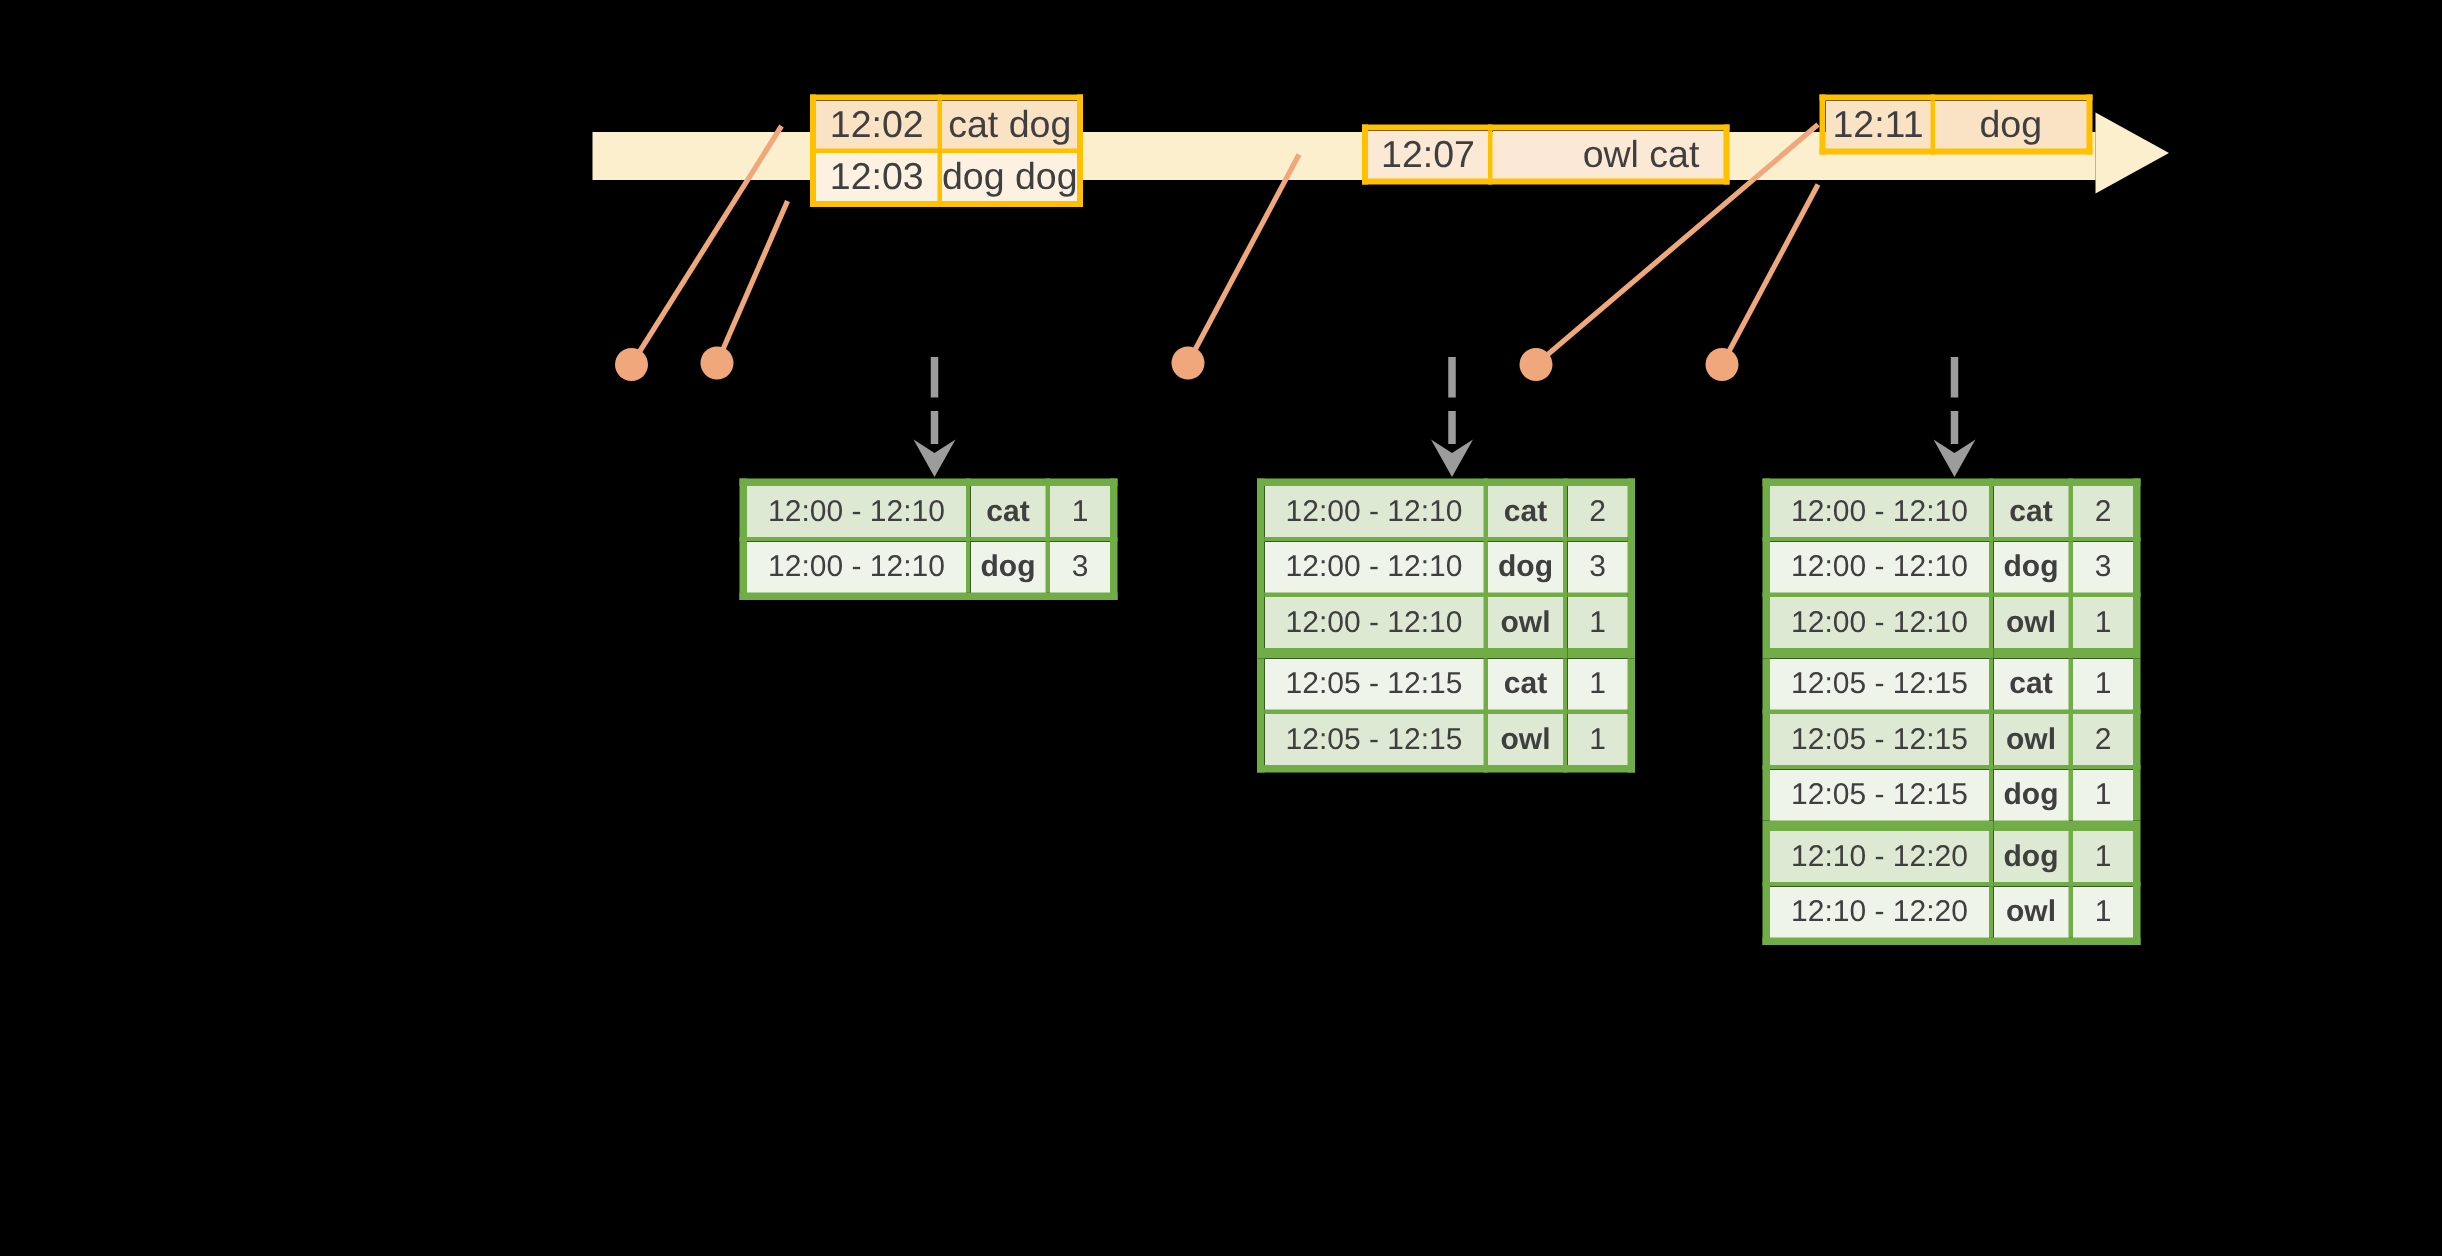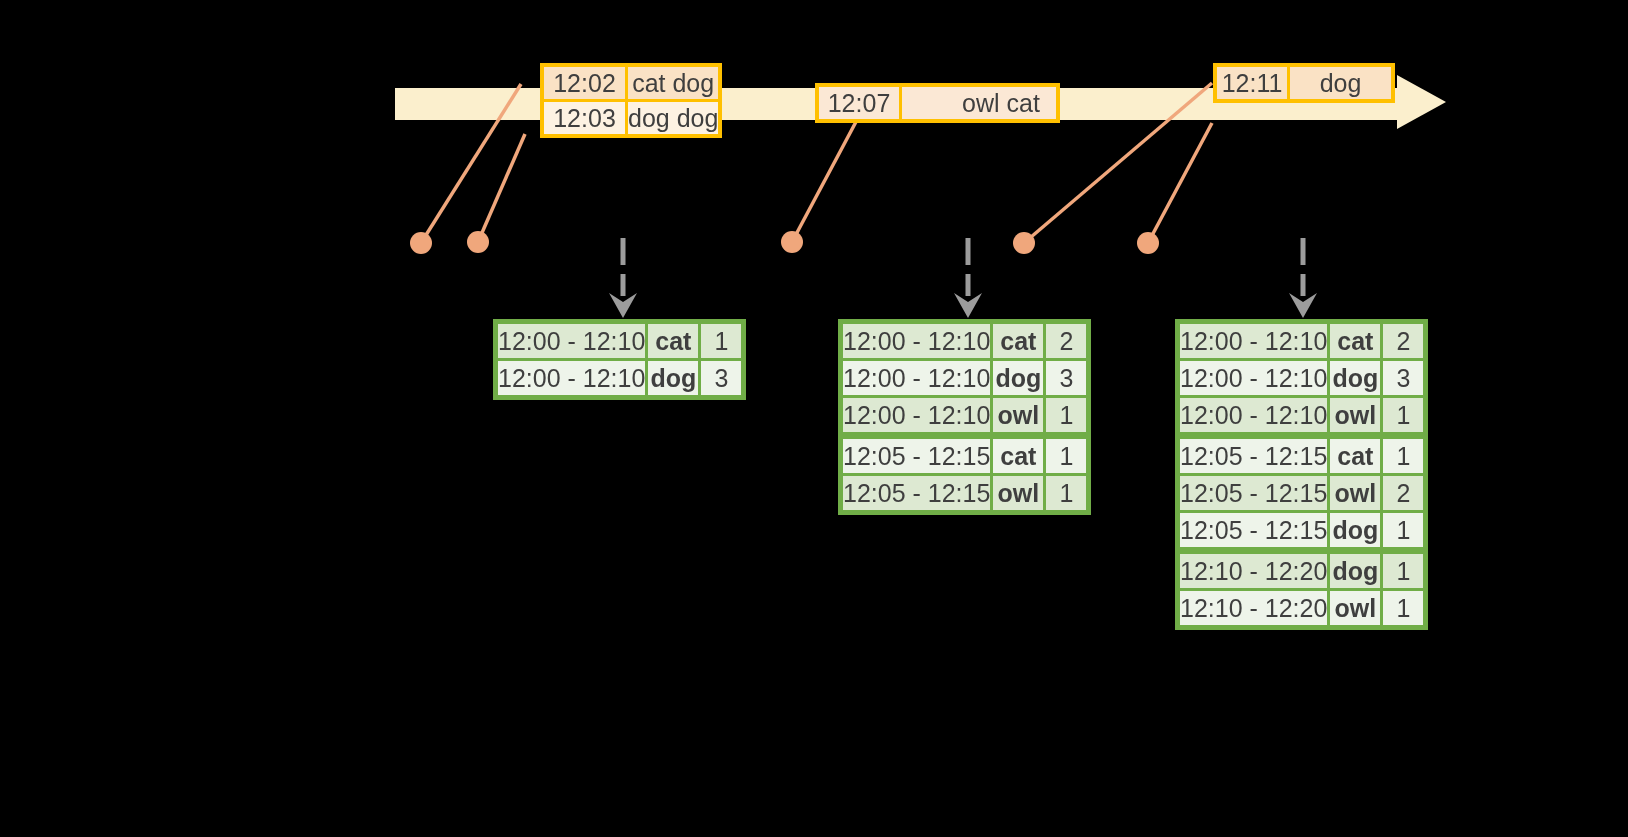--- a/index.html
+++ b/index.html
@@ -37,21 +37,21 @@
   .event-table td{border:3px solid var(--event-border);height:32px;font-size:25px;}
   .event-table tr.base td{background:var(--event-row-base);}
   .event-table tr.alt td{background:var(--event-row-alt);}
   .event-table tr.single td{background:var(--event-row-single);}
   #event-box-0 td.time{width:81px;} #event-box-0 td.words{width:88px;}
   #event-box-1 td.time{width:80px;} #event-box-1 td.words{width:110px;padding-left:44px;}
   #event-box-2 td.time{width:70px;margin-left:12px;} #event-box-2 td.words{width:101px;}
 
   
   .result-table{border:5px solid var(--table-border);}
-  .result-table td{border:3px solid var(--table-border);height:34px;font-size:25px;margin-left:44px;}
+  .result-table td{border:3px solid var(--table-border);height:34px;font-size:20px;margin-left:44px;}
   .result-table tr.base td{background:var(--table-row-base);}
   .result-table tr.alt td{background:var(--table-row-alt);}
   .result-table tr.group-start td{border-top:7px solid var(--table-border);}
   .result-table td.window{width:146px;}
   .result-table td.word{width:50px;font-weight:bold;}
   .result-table td.count{width:40px;}
 </style>
 </head>
 <body>
 
@@ -97,21 +97,21 @@
             <td class="time">12:02</td>
             <td class="words">cat dog</td>
           </tr>
           <tr class="alt">
             <td class="time">12:03</td>
             <td class="words">dog dog</td>
           </tr>
         </tbody>
       </table>
     </div>
-  <div id="event-box-1" class="abs" style="left:815px;top:83px;">
+  <div id="event-box-1" class="abs" style="left:908px;top:83px;">
       <table class="event-table">
         <tbody>
           <tr class="single">
             <td class="time">12:07</td>
             <td class="words">owl cat</td>
           </tr>
         </tbody>
       </table>
     </div>
   <div id="event-box-2" class="abs" style="left:1213px;top:63px;">

